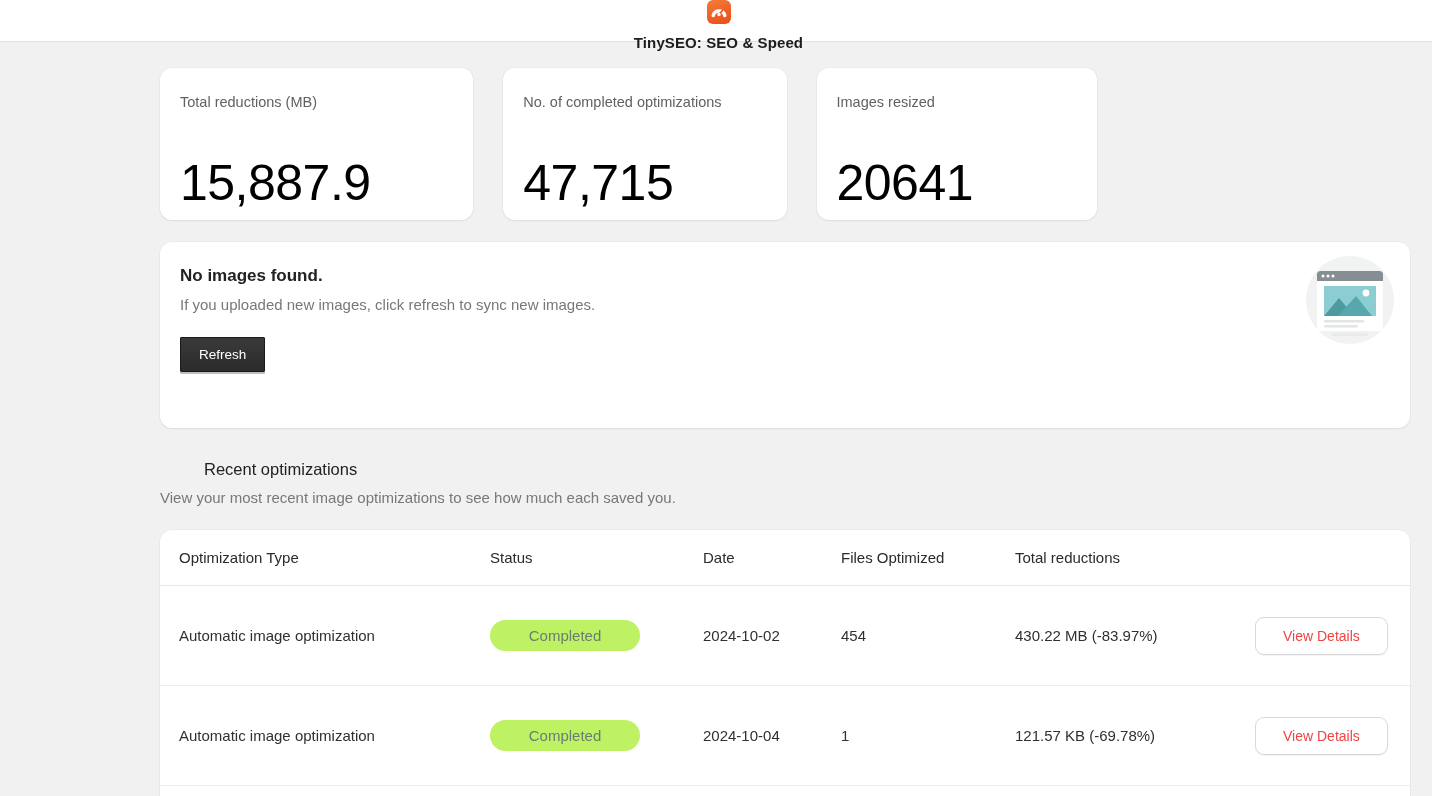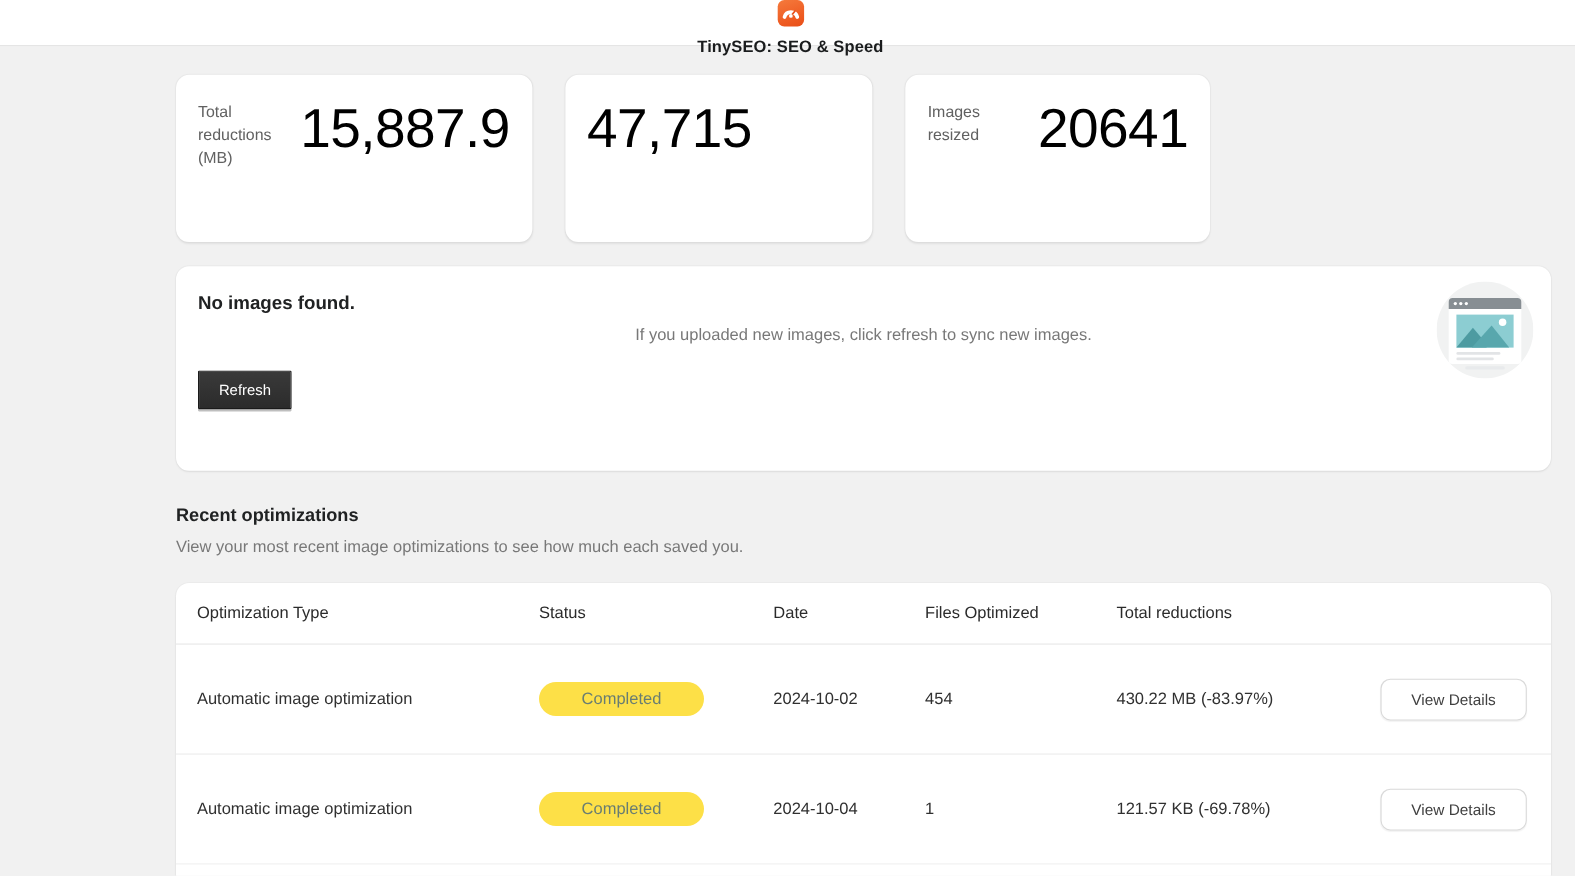--- a/index.html
+++ b/index.html
@@ -47,23 +47,23 @@
     grid-template-columns: 313fr 283fr 280fr 283fr;
     gap: 30px;
   }
   .card {
     background: #ffffff;
     border-radius: 12px;
     box-shadow: 0 1px 2px rgba(0,0,0,0.07), 0 0 0 1px rgba(0,0,0,0.02);
   }
   .stat-card {
     height: 152px;
-    padding: 24px 20px 28px 20px;
+    padding: 24px 20px 12px 20px;
     display: flex;
-    flex-direction: row;
+    flex-direction: column;
     justify-content: space-between;
     gap: 26px;
   }
   .stat-label {
     font-size: 14.5px;
     color: #616161;
     line-height: 1.45;
   }
   .stat-value {
     font-size: 50px;
@@ -82,21 +82,20 @@
   }
   .empty-title {
     font-size: 17px;
     font-weight: 700;
     color: #202223;
   }
   .empty-desc {
     margin-top: 10px;
     font-size: 15px;
     color: #787878;
-    text-align: center;
   }
   .refresh-btn {
     margin-top: 24px;
     display: inline-block;
     background: linear-gradient(180deg, #3a3a3a 0%, #2b2b2b 100%);
     border: 1px solid #1a1a1a;
     box-shadow: 0 2px 0 rgba(0,0,0,0.25);
     color: #ffffff;
     font-family: inherit;
     font-size: 13.5px;
@@ -109,22 +108,23 @@
     top: 14px;
     right: 16px;
     width: 88px;
     height: 88px;
   }
 
   
   .section-head { margin-top: 32px; }
   .section-title {
     font-size: 16.5px;
-    font-weight: 700;
+    font-weight: 400;
     color: #202223;
+    margin-left: 44px;
   }
   .section-subtitle {
     margin-top: 10px;
     font-size: 15px;
     color: #787878;
   }
 
   
   .table-card {
     margin-top: 24px;
@@ -154,32 +154,32 @@
     color: #303030;
     white-space: nowrap;
   }
   .t-cell.action { text-align: right; }
   .badge {
     display: inline-block;
     width: 150px;
     text-align: center;
     padding: 7px 0;
     border-radius: 17px;
-    background: #fde047;
+    background: #bef264;
     color: #697d72;
     font-size: 15px;
   }
   .details-btn {
     background: #ffffff;
     border: 1px solid #d9d9d9;
     border-radius: 9px;
     box-shadow: 0 1px 1px rgba(0,0,0,0.05);
     font-family: inherit;
     font-size: 14px;
-    color: #404040;
+    color: #ef4444;
     padding: 10px 27px;
     cursor: pointer;
   }
   .t-filler { height: 100px; background: #ffffff; }
 </style>
 </head>
 <body>
 
 <header class="appbar">
   <span class="app-icon">
@@ -193,20 +193,21 @@
 </header>
 
 <main class="content">
 
   <section class="stats">
     <div class="card stat-card">
       <div class="stat-label">Total reductions (MB)</div>
       <div class="stat-value">15,887.9</div>
     </div>
     <div class="card stat-card">
+      <div class="stat-label">No. of completed optimizations</div>
       <div class="stat-value">47,715</div>
     </div>
     <div class="card stat-card">
       <div class="stat-label">Images resized</div>
       <div class="stat-value">20641</div>
     </div>
   </section>
 
   <section class="card empty-card">
     <h2 class="empty-title">No images found.</h2>

